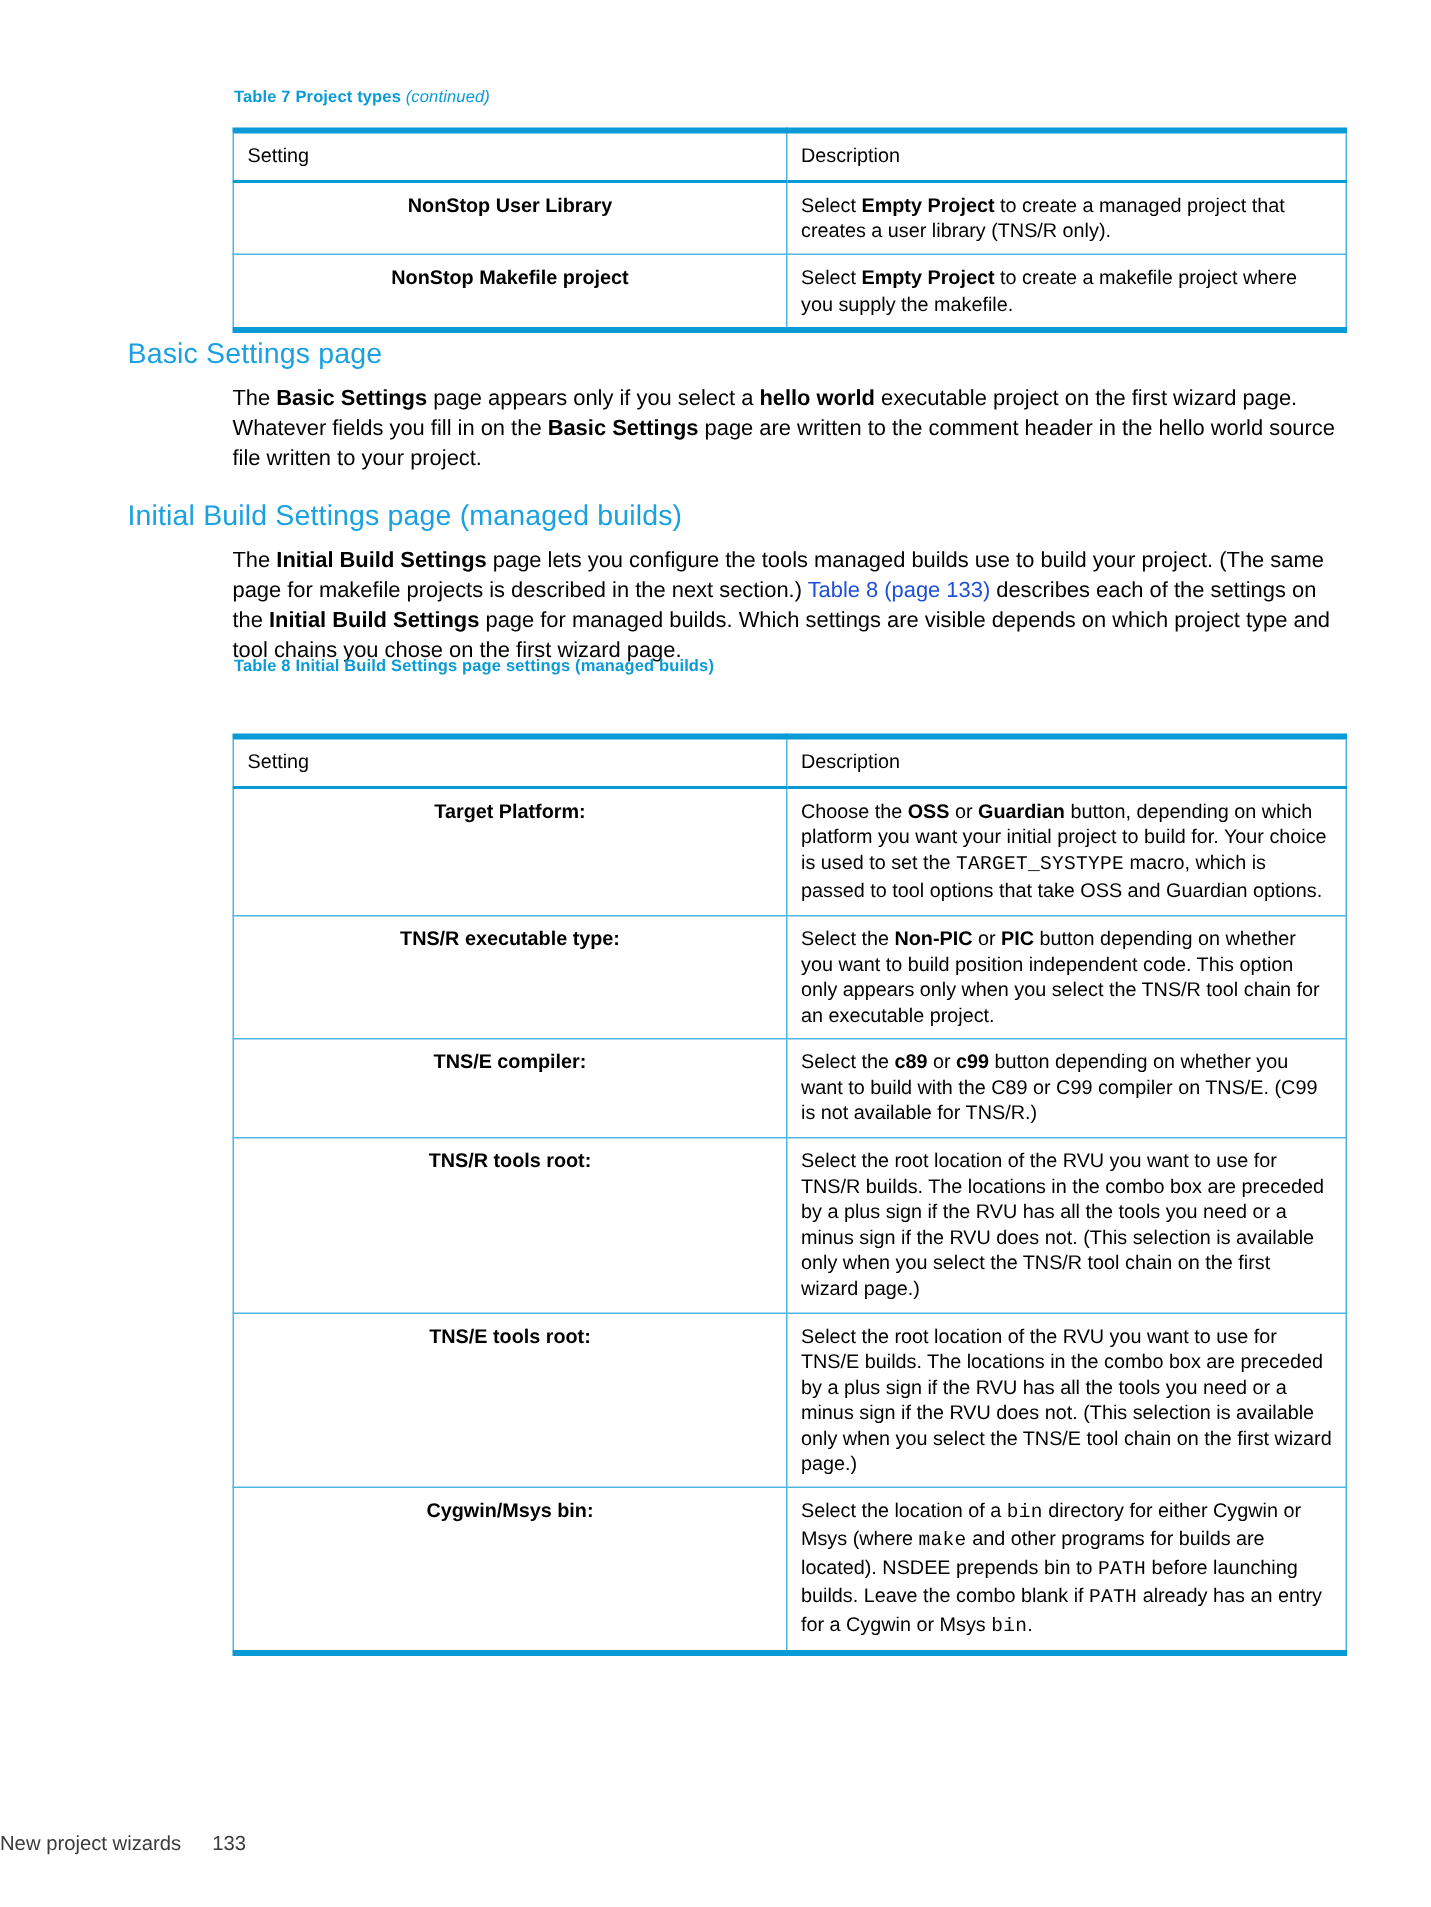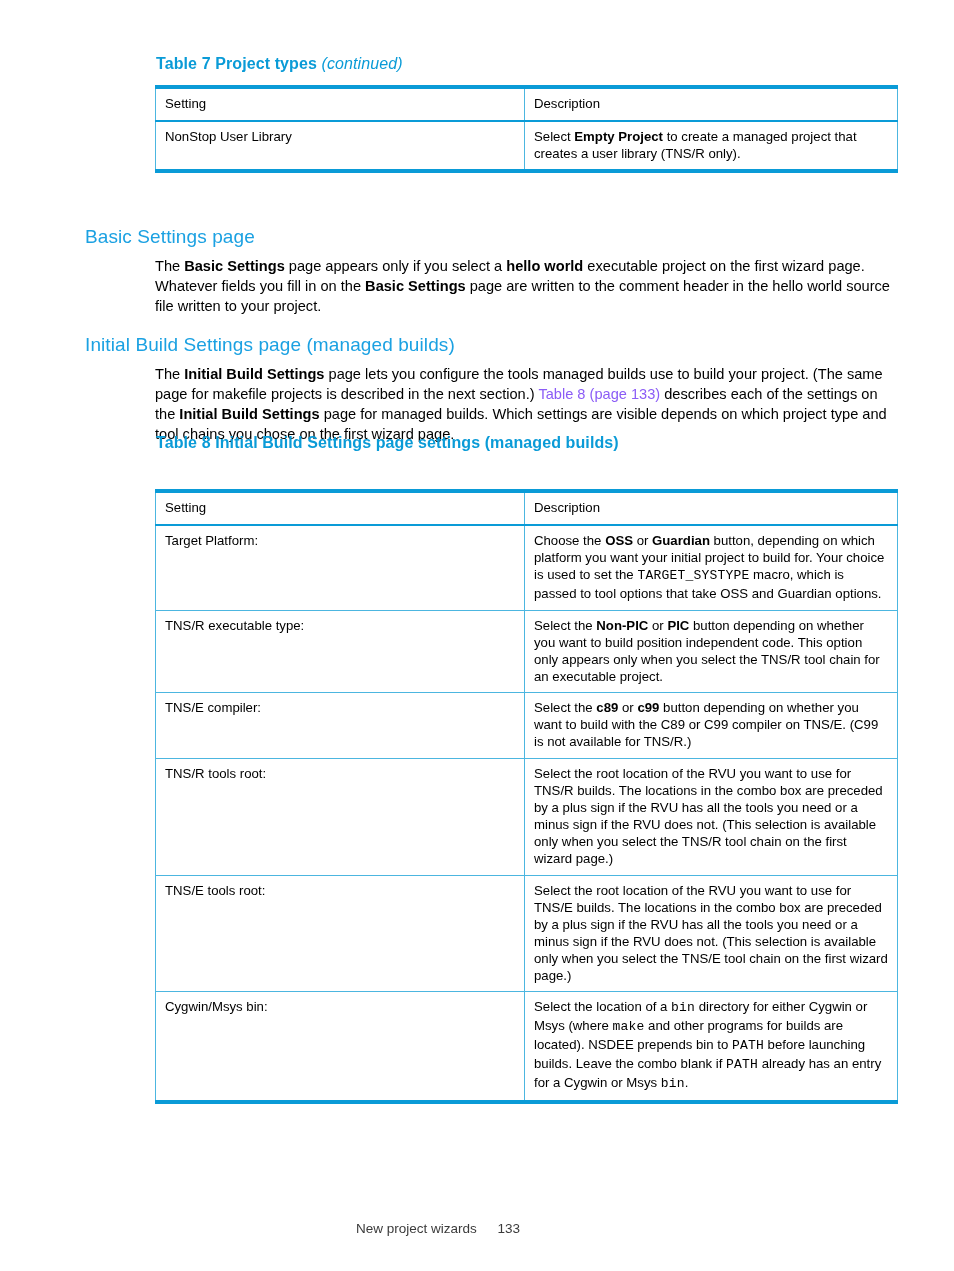--- a/index.html
+++ b/index.html
@@ -19,21 +19,21 @@
     position: relative;
     width: 954px;
     height: 1271px;
     box-sizing: border-box;
   }
 
   
   .table-caption {
     color: #0a9bd7;
     font-weight: bold;
-    font-size: 16px;
+    font-size: 11px;
     letter-spacing: 0.1px;
     margin: 0;
     padding: 0;
   }
   .table-caption .cont {
     font-weight: normal;
     font-style: italic;
   }
 
   
@@ -59,21 +59,22 @@
     line-height: 1.30;
   }
   table.doc-table thead th {
     font-weight: normal;
     font-size: 13.2px;
     border-bottom: 2px solid #0a9bd7;
     padding-top: 6px;
     padding-bottom: 8px;
   }
   table.doc-table td.setting-cell {
-    font-weight: normal;
+    font-weight: bold;
+    text-align: center;
   }
   table.doc-table td.desc-cell {
     font-weight: normal;
   }
   .mono {
     font-family: "Liberation Mono", "DejaVu Sans Mono", monospace;
     font-size: 13px;
     letter-spacing: 0.2px;
   }
   b { font-weight: bold; }
@@ -90,21 +91,21 @@
 
   
   p.body-para {
     margin: 0;
     padding: 0;
     font-size: 14.6px;
     line-height: 1.38;
     text-align: left;
   }
   .link {
-    color: #8b5cf6;
+    color: #1d4ed8;
   }
 
   
   .blk { position: absolute; }
 
   #caption-t7   { left: 156px; top: 55px; }
   #table7-wrap  { left: 155px; top: 85px; }
 
   #heading-basic   { left: 85px; top: 226px; text-align: center; }
   #para-basic      { left: 155px; top: 256px; width: 742px; }
@@ -114,21 +115,21 @@
 
   #caption-t8   { left: 156px; top: 434px; }
   #table8-wrap  { left: 155px; top: 489px; }
 
   
   #footer {
     position: absolute;
     left: 0;
     top: 1221px;
     width: 954px;
-    text-align: center;
+    text-align: left;
     padding-right: 78px;
     box-sizing: border-box;
     font-size: 13.5px;
     color: #3b3b3b;
   }
   #footer .page-num {
     font-weight: normal;
     display: inline-block;
     margin-left: 17px;
   }
@@ -155,20 +156,24 @@
         <tr>
           <th>Setting</th>
           <th>Description</th>
         </tr>
       </thead>
       <tbody>
         <tr>
           <td class="setting-cell">NonStop User Library</td>
           <td class="desc-cell">Select <b>Empty Project</b> to create a managed project that creates a user library (TNS/R only).</td>
         </tr>
+        <tr>
+          <td class="setting-cell">NonStop Makefile project</td>
+          <td class="desc-cell">Select <b>Empty Project</b> to create a makefile project where you supply the makefile.</td>
+        </tr>
       </tbody>
     </table>
   </div>
 
   <h2 class="section-heading blk" id="heading-basic">Basic Settings page</h2>
 
   <p class="body-para blk" id="para-basic">The <b>Basic Settings</b> page appears only if you select a <b>hello world</b> executable project on the first wizard page. Whatever fields you fill in on the <b>Basic Settings</b> page are written to the comment header in the hello world source file written to your project.</p>
 
   <h2 class="section-heading blk" id="heading-initial">Initial Build Settings page (managed builds)</h2>
 

